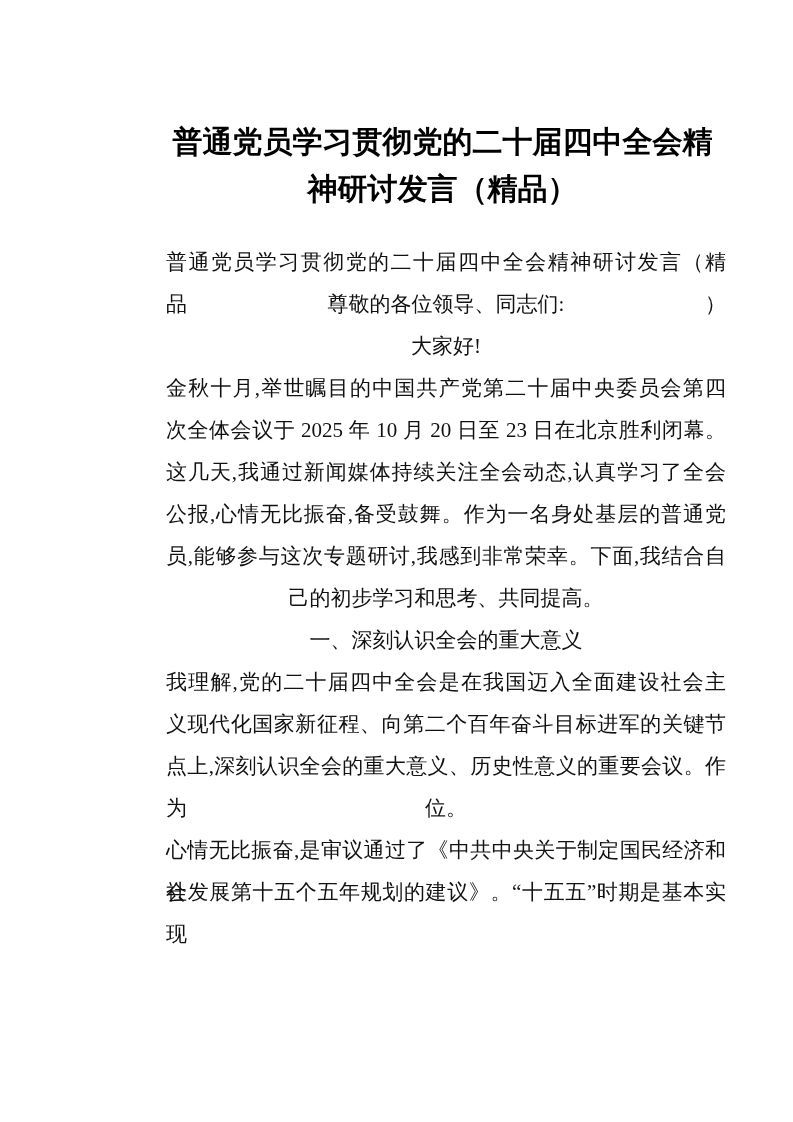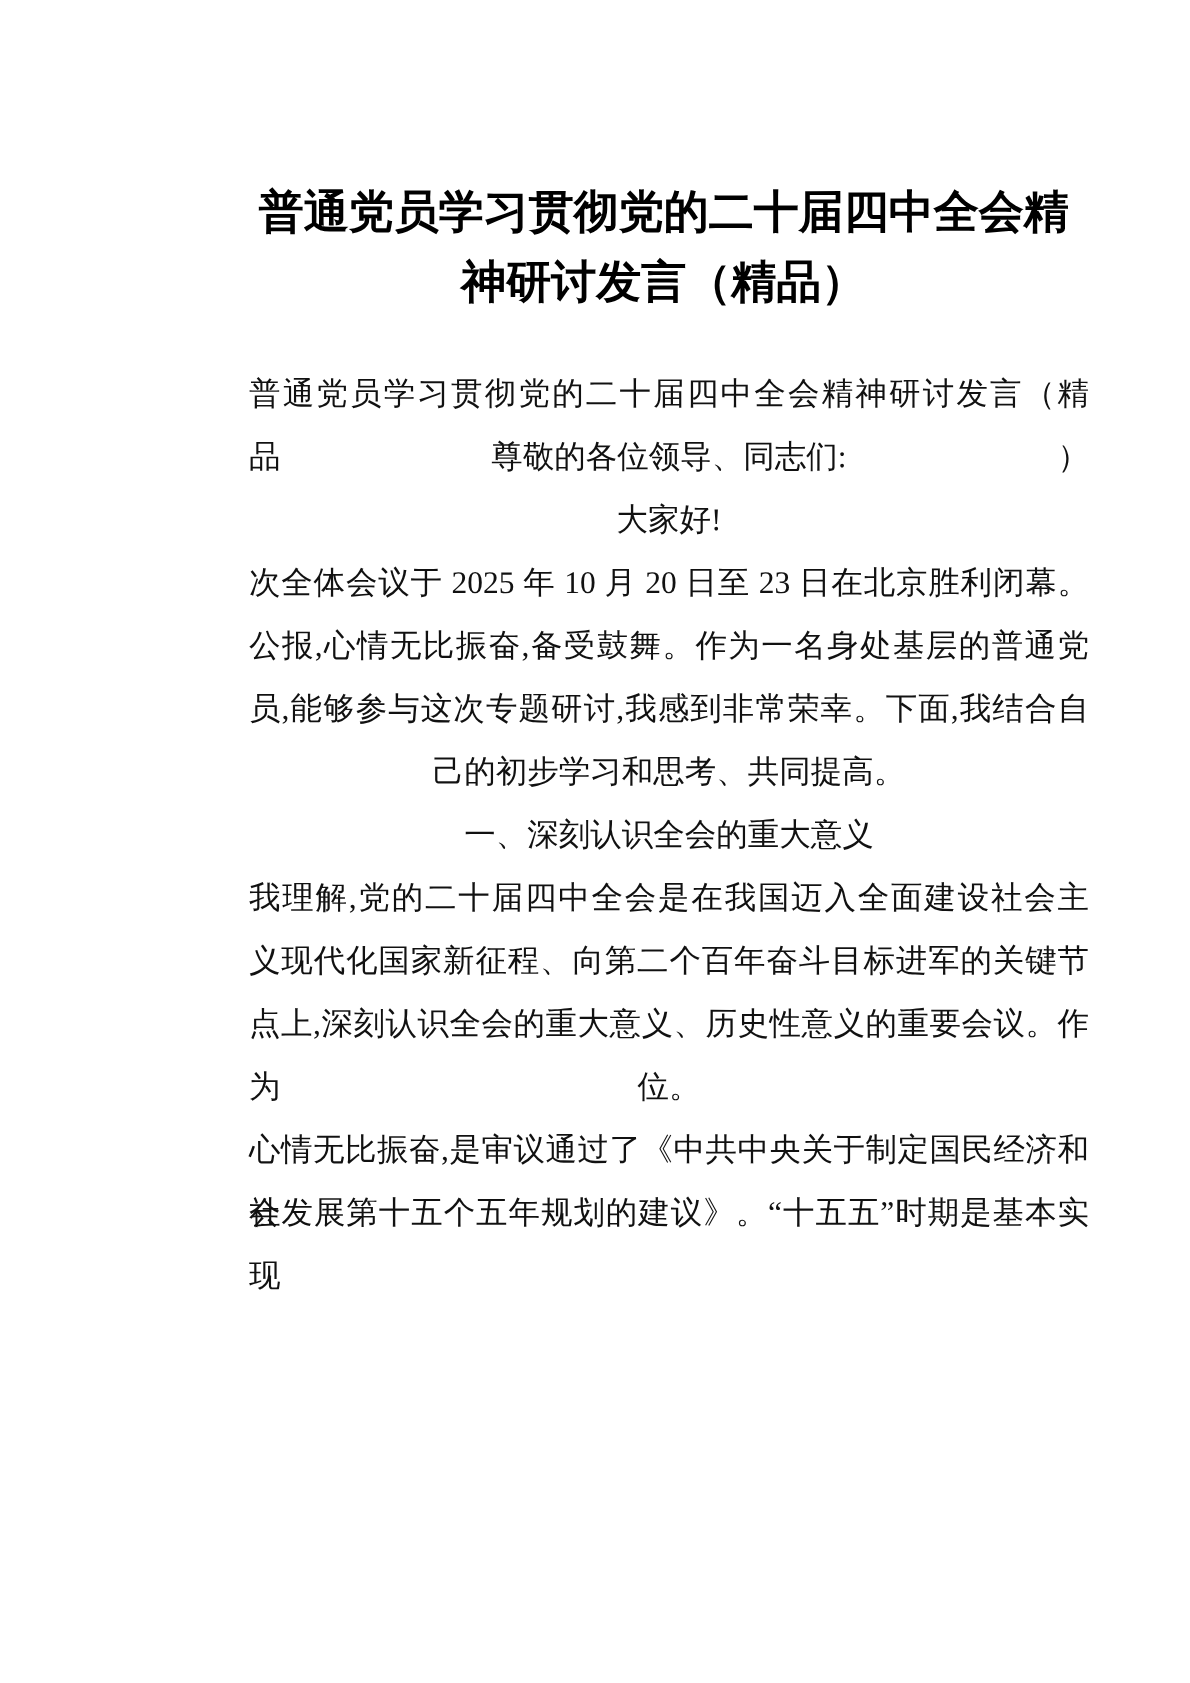--- a/index.html
+++ b/index.html
@@ -51,21 +51,23 @@
 </style>
 </head>
 <body>
 
 <div class="page">
   <h1 class="doc-title">普通党员学习贯彻党的二十届四中全会精神研讨发言（精品）</h1>
   <div class="doc-body">
       <div class="line justify">普通党员学习贯彻党的二十届四中全会精神研讨发言（精品）</div>
       <div class="line">尊敬的各位领导、同志们:</div>
       <div class="line">大家好!</div>
+      <div class="line justify">金秋十月,举世瞩目的中国共产党第二十届中央委员会第四</div>
       <div class="line justify">次全体会议于 2025 年 10 月 20 日至 23 日在北京胜利闭幕。</div>
+      <div class="line justify">这几天,我通过新闻媒体持续关注全会动态,认真学习了全会</div>
       <div class="line justify">公报,心情无比振奋,备受鼓舞。作为一名身处基层的普通党</div>
       <div class="line justify">员,能够参与这次专题研讨,我感到非常荣幸。下面,我结合自</div>
       <div class="line">己的初步学习和思考、共同提高。</div>
       <div class="line">一、深刻认识全会的重大意义</div>
       <div class="line justify">我理解,党的二十届四中全会是在我国迈入全面建设社会主</div>
       <div class="line justify">义现代化国家新征程、向第二个百年奋斗目标进军的关键节</div>
       <div class="line justify">点上,深刻认识全会的重大意义、历史性意义的重要会议。作为</div>
       <div class="line">位。</div>
       <div class="line justify">心情无比振奋,是审议通过了《中共中央关于制定国民经济和社</div>
       <div class="line justify">会发展第十五个五年规划的建议》。“十五五”时期是基本实现</div>

